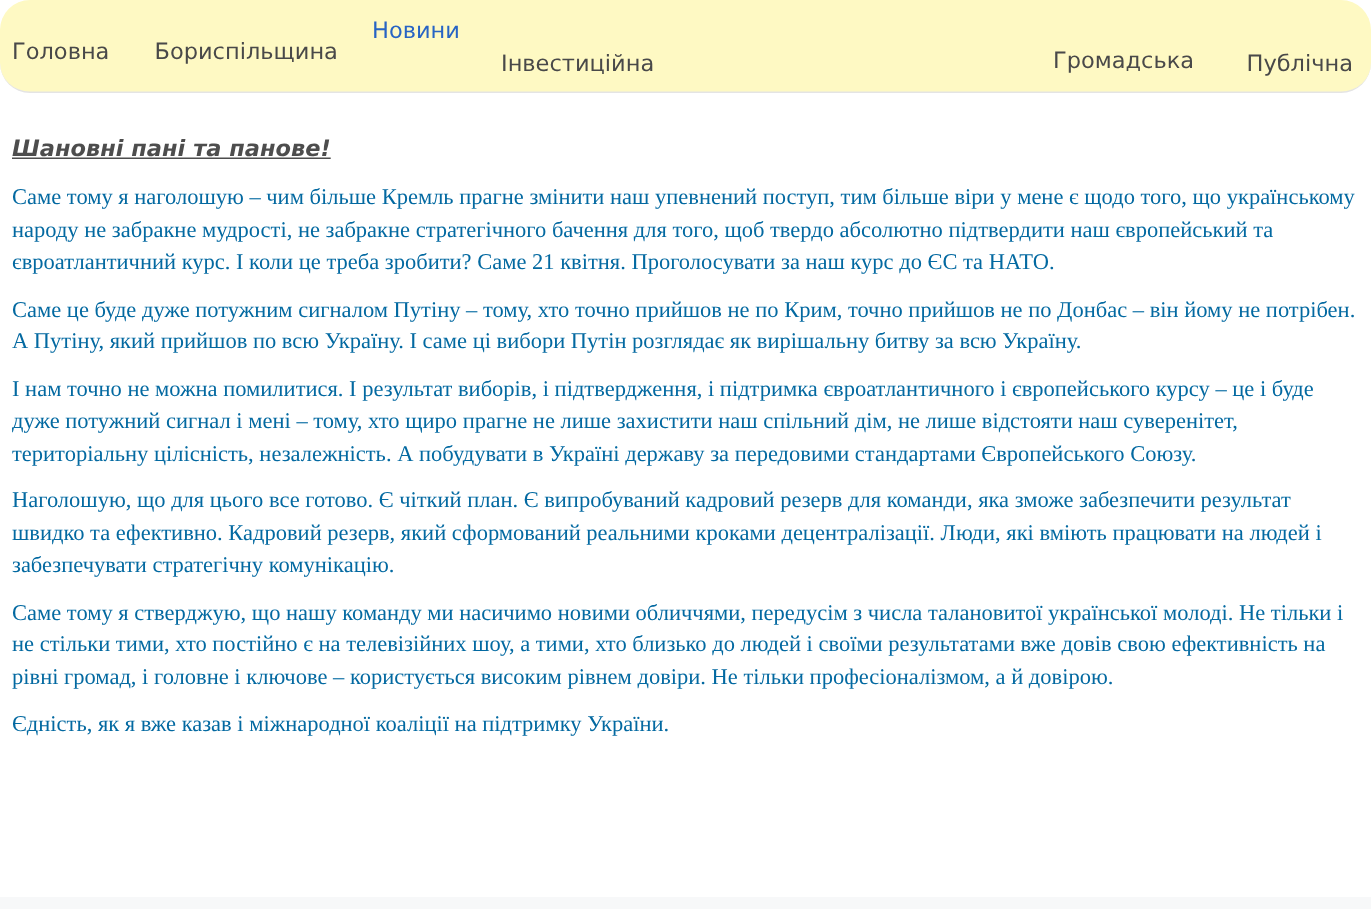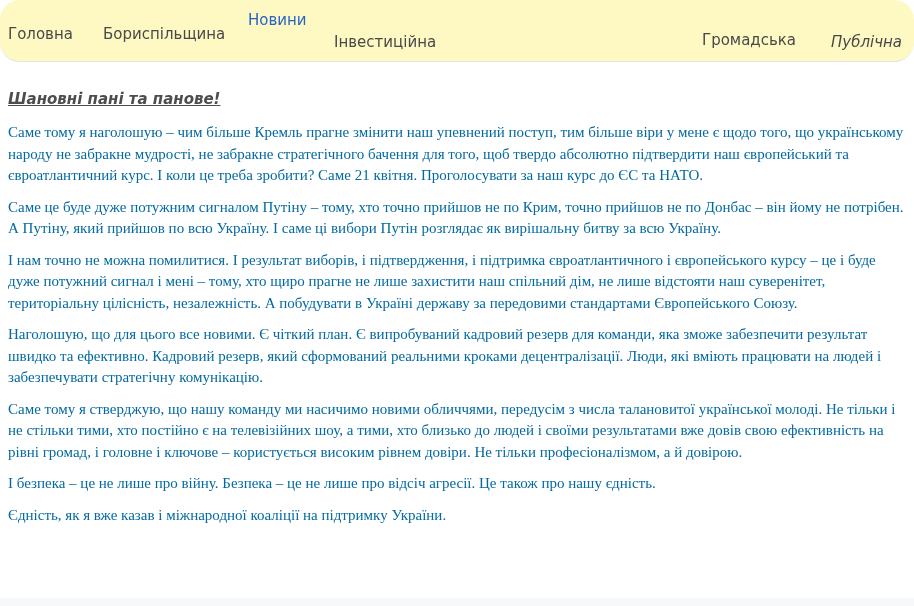--- a/index.html
+++ b/index.html
@@ -55,27 +55,26 @@
 </style>
 </head>
 <body>
 
 <header class="topnav">
   <a class="nav-link" style="left:8px;   top:25px;">Головна</a>
   <a class="nav-link" style="left:103px; top:25px;">Бориспільщина</a>
   <a class="nav-link active" style="left:248px; top:11px;">Новини</a>
   <a class="nav-link" style="left:334px; top:33px;">Інвестиційна</a>
   <a class="nav-link" style="left:668px; top:31px;margin-left:34px;">Громадська</a>
-  <a class="nav-link" style="left:831px; top:33px;font-style:italic;">Публічна</a>
+  <a class="nav-link" style="left:831px; top:33px;">Публічна</a>
 </header>
 
 <main class="content">
   <p class="greeting">Шановні пані та панове!</p>
   <p class="para">Саме тому я наголошую – чим більше Кремль прагне змінити наш упевнений поступ, тим більше віри у мене є щодо того, що українському народу не забракне мудрості, не забракне стратегічного бачення для того, щоб твердо абсолютно підтвердити наш європейський та євроатлантичний курс. І коли це треба зробити? Саме 21 квітня. Проголосувати за наш курс до ЄС та НАТО.</p>
   <p class="para">Саме це буде дуже потужним сигналом Путіну – тому, хто точно прийшов не по Крим, точно прийшов не по Донбас – він йому не потрібен. А Путіну, який прийшов по всю Україну. І саме ці вибори Путін розглядає як вирішальну битву за всю Україну.</p>
   <p class="para">І нам точно не можна помилитися. І результат виборів, і підтвердження, і підтримка євроатлантичного і європейського курсу – це і буде дуже потужний сигнал і мені – тому, хто щиро прагне не лише захистити наш спільний дім, не лише відстояти наш суверенітет, територіальну цілісність, незалежність. А побудувати в Україні державу за передовими стандартами Європейського Союзу.</p>
-  <p class="para">Наголошую, що для цього все новими. Є чіткий план. Є випробуваний кадровий резерв для команди, яка зможе забезпечити результат швидко та ефективно. Кадровий резерв, який сформований реальними кроками децентралізації. Люди, які вміють працювати на людей і забезпечувати стратегічну комунікацію.</p>
+  <p class="para">Наголошую, що для цього все готово. Є чіткий план. Є випробуваний кадровий резерв для команди, яка зможе забезпечити результат швидко та ефективно. Кадровий резерв, який сформований реальними кроками децентралізації. Люди, які вміють працювати на людей і забезпечувати стратегічну комунікацію.</p>
   <p class="para">Саме тому я стверджую, що нашу команду ми насичимо новими обличчями, передусім з числа талановитої української молоді. Не тільки і не стільки тими, хто постійно є на телевізійних шоу, а тими, хто близько до людей і своїми результатами вже довів свою ефективність на рівні громад, і головне і ключове – користується високим рівнем довіри. Не тільки професіоналізмом, а й довірою.</p>
-  <p class="para">І безпека – це не лише про війну. Безпека – це не лише про відсіч агресії. Це також про нашу єдність.</p>
   <p class="para">Єдність, як я вже казав і міжнародної коаліції на підтримку України.</p>
 </main>
 
 <div class="bottom-strip"></div>
 
 </body></html>

